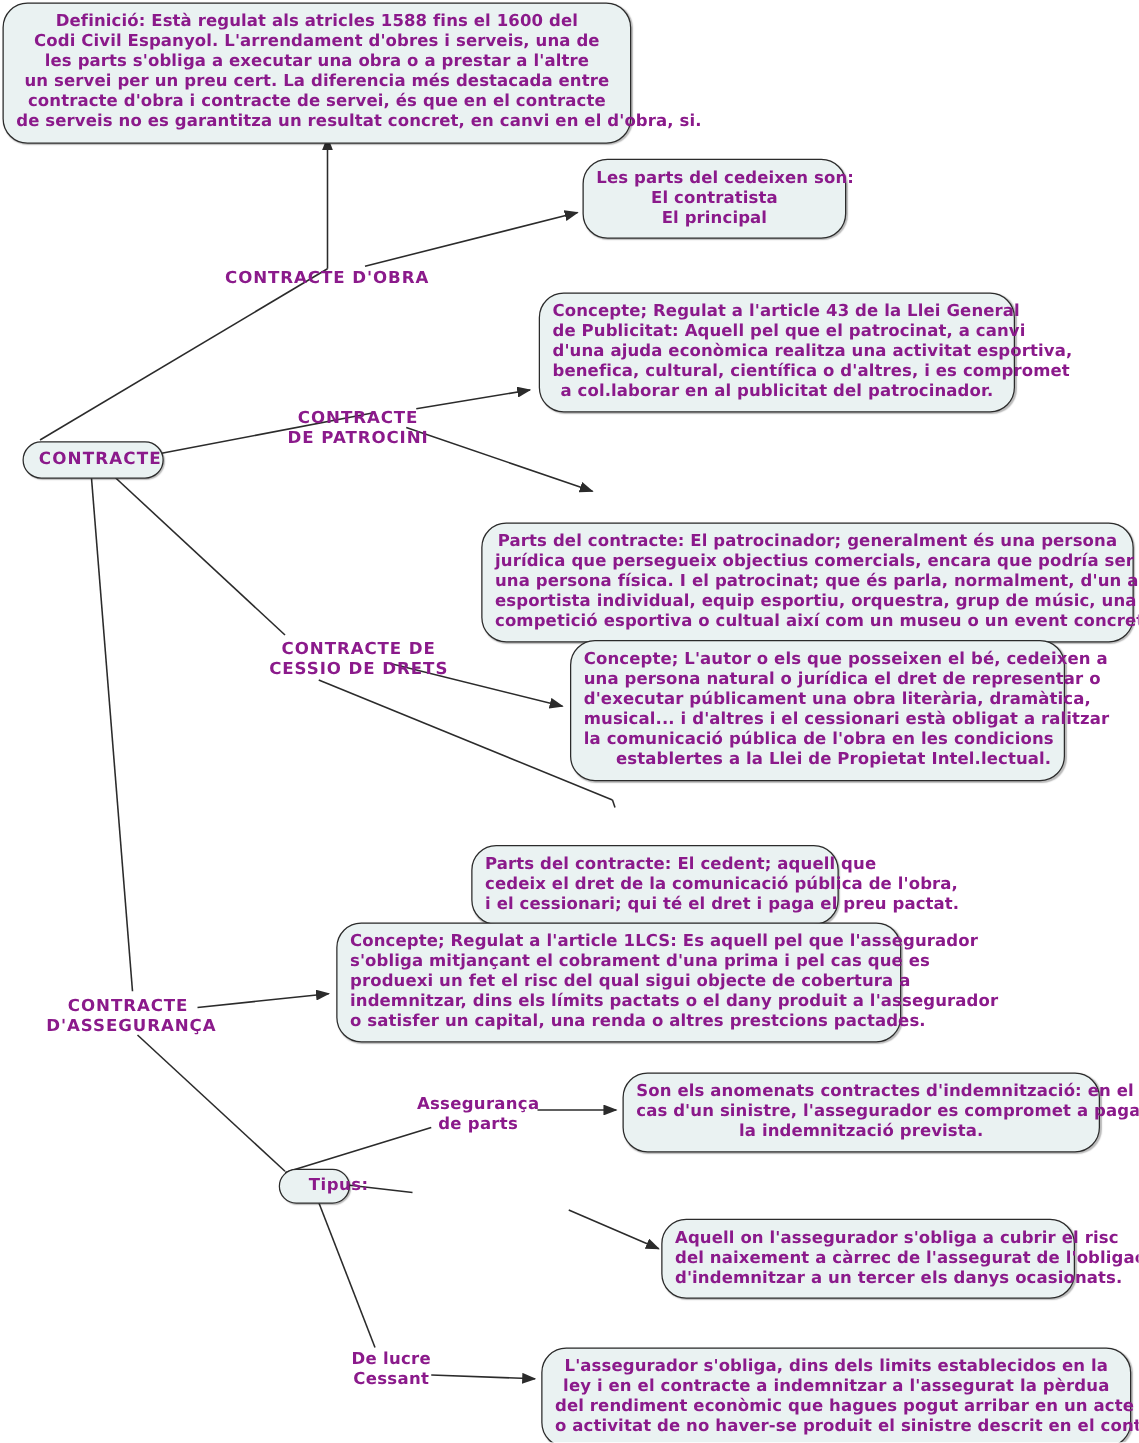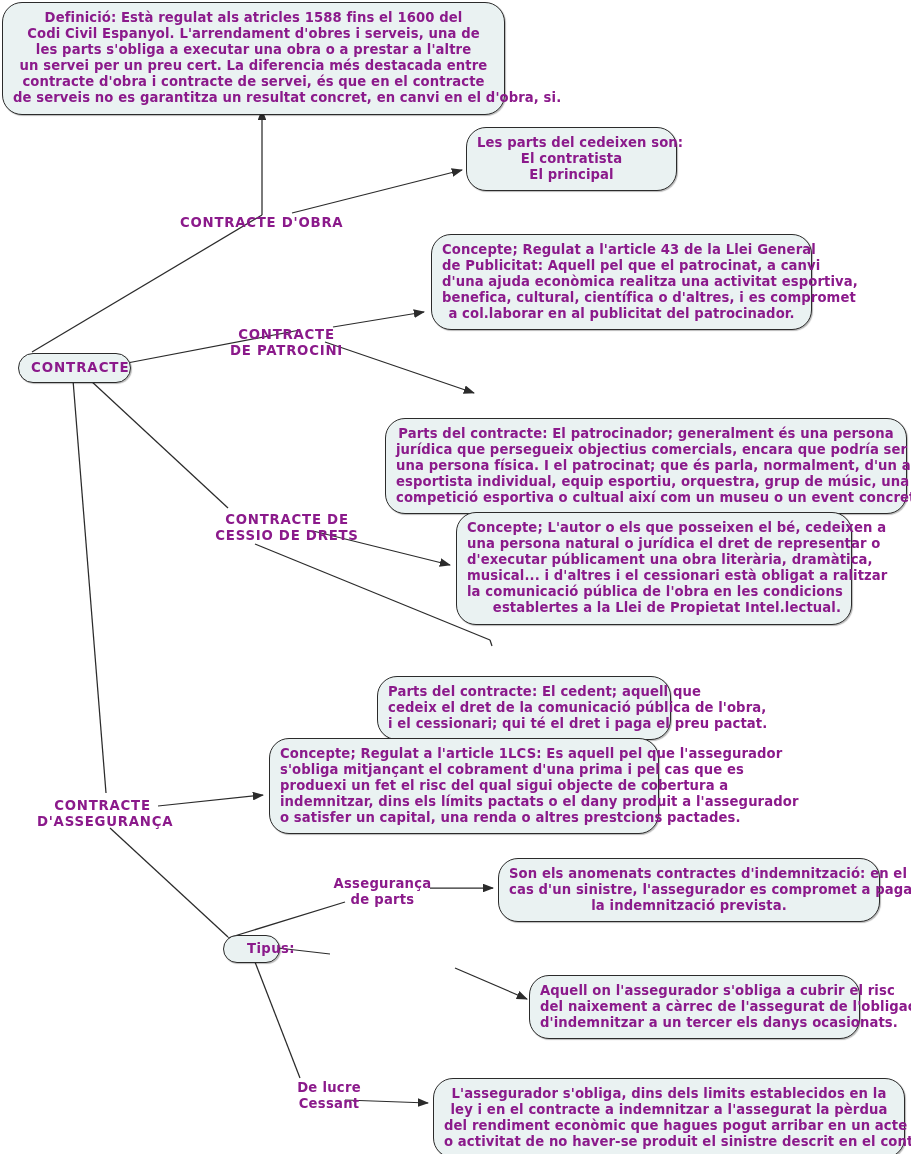--- a/index.html
+++ b/index.html
@@ -120,21 +120,21 @@
 una persona natural o jurídica el dret de representar o
 d'executar públicament una obra literària, dramàtica,
 musical... i d'altres i el cessionari està obligat a ralitzar
 la comunicació pública de l'obra en les condicions
 establertes a la Llei de Propietat Intel.lectual.</div>
 
   <div class="node boxed n-detail" style="left:377px; top:676px; width:294px;">Parts del contracte: El cedent; aquell que
 cedeix el dret de la comunicació pública de l'obra,
 i el cessionari; qui té el dret i paga el preu pactat.</div>
 
-  <div class="node boxed n-detail" style="left:269px; top:738px; width:390px;">Concepte; Regulat a l'article 1LCS: Es aquell pel que l'assegurador
+  <div class="node boxed n-detail" style="left:269px; top:738px; width:452px;">Concepte; Regulat a l'article 1LCS: Es aquell pel que l'assegurador
 s'obliga mitjançant el cobrament d'una prima i pel cas que es
 produexi un fet el risc del qual sigui objecte de cobertura a
 indemnitzar, dins els límits pactats o el dany produit a l'assegurador
 o satisfer un capital, una renda o altres prestcions pactades.</div>
 
   <div class="node boxed n-detail" style="left:498px; top:858px; width:382px;">Son els anomenats contractes d'indemnització: en el
 cas d'un sinistre, l'assegurador es compromet a pagar
 la indemnització prevista.</div>
 
   <div class="node boxed n-detail" style="left:529px; top:975px; width:331px;">Aquell on l'assegurador s'obliga a cubrir el risc
@@ -158,16 +158,16 @@
   <div class="node plain n-branch" style="left:163px; top:512px; width:152px;margin-left:48px;">CONTRACTE DE
 CESSIO DE DRETS</div>
 
   <div class="node plain n-branch" style="left:37px; top:798px; width:131px;">CONTRACTE
 D'ASSEGURANÇA</div>
 
   <div class="node plain n-sub" style="left:333px; top:876px; width:99px;">Assegurança
 de parts</div>
 
 
-  <div class="node plain n-sub" style="left:280px; top:1080px; width:66px;margin-left:16px;">De lucre
+  <div class="node plain n-sub" style="left:280px; top:1080px; width:66px;">De lucre
 Cessant</div>
 
 </div>
 
 </body></html>

